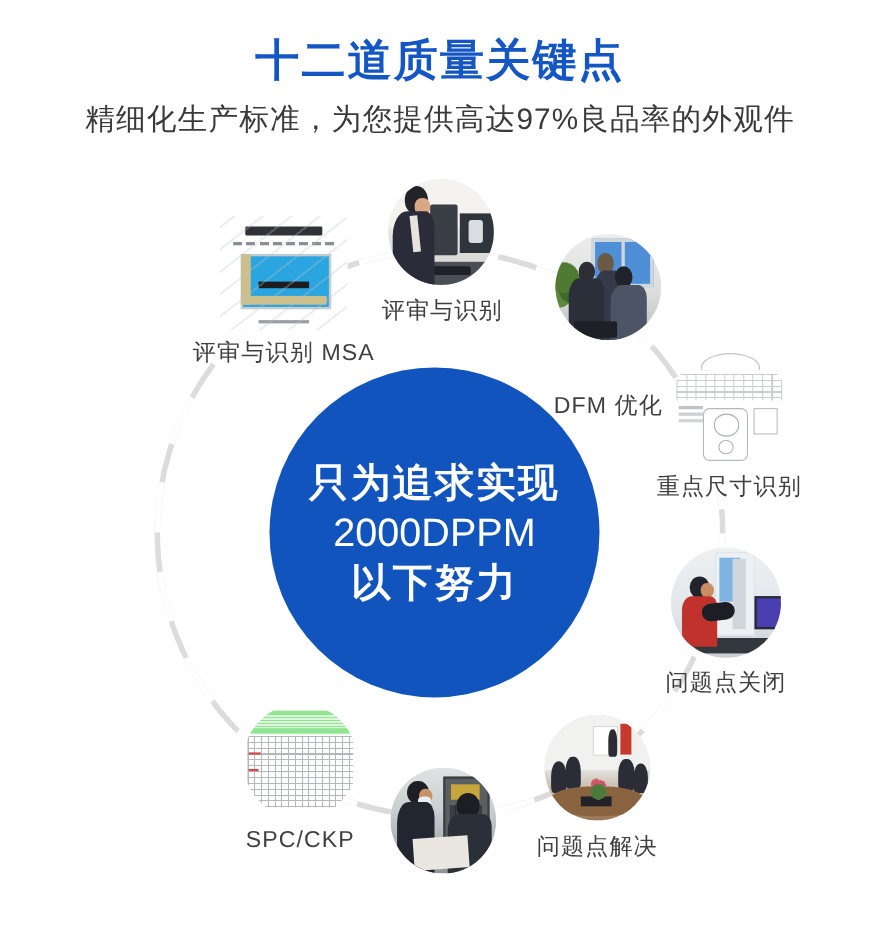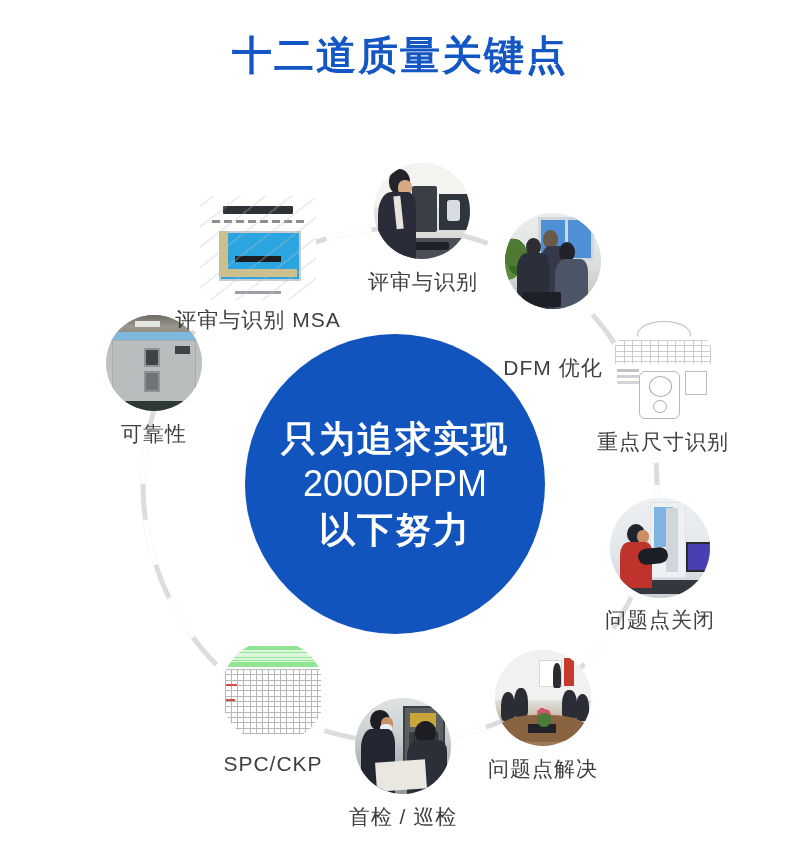--- a/index.html
+++ b/index.html
@@ -207,40 +207,41 @@
   .p-msa .cap{position:absolute;left:30%;bottom:6%;width:40%;height:3%;background:#9aa0a5;}
   .p-msa .wm{position:absolute;left:0;top:0;width:100%;height:100%;
      background:repeating-linear-gradient(-38deg,rgba(190,195,200,.28) 0 2px,transparent 2px 16px);}
 </style>
 </head>
 <body>
 
 <div id="stage">
 
   <div class="title">十二道质量关键点</div>
+  <div class="subtitle">精细化生产标准，为您提供高达97%良品率的外观件</div>
 
   <svg id="ring" viewBox="0 0 800 860" aria-hidden="true">
     <defs>
       <linearGradient id="gfade" x1="0" y1="0" x2="1" y2="0">
         <stop offset="0%" stop-color="#d9d9d9" stop-opacity="0.15"></stop>
         <stop offset="50%" stop-color="#d2d2d2" stop-opacity="1"></stop>
         <stop offset="100%" stop-color="#d9d9d9" stop-opacity="0.15"></stop>
       </linearGradient>
     </defs>
     <circle cx="400" cy="485" r="257" fill="none" stroke="#dcdcdc" stroke-width="5"></circle>
     <circle cx="400" cy="485" r="257" fill="none" stroke="#ffffff" stroke-width="5" stroke-dasharray="46 36" stroke-dashoffset="12"></circle>
   </svg>
 
   <div class="center-circle">
     <div class="cline">只为追求实现</div>
     <div class="cline num">2000DPPM</div>
     <div class="cline">以下努力</div>
   </div>
 
-  <div class="node" style="left:353px;top:163px;margin-left:21px;">
+  <div class="node" style="left:353px;top:163px;">
     <div class="thumb" style="width:96px;height:96px;">
       <div class="ph p-review">
         <div class="wall"></div>
           <div class="mon1"></div>
           <div class="mon2"></div>
         <div class="desk"></div>
           <div class="kbd"></div>
         <div class="head"></div>
           <div class="face"></div>
           <div class="body"></div>
@@ -321,51 +322,35 @@
         <div class="panel"></div>
         <div class="hB"></div>
           <div class="bB"></div>
         <div class="hA"></div>
           <div class="fA"></div>
           <div class="mask"></div>
           <div class="bA"></div>
         <div class="paper"></div>
       </div>
     </div>
-    <div class="node-label" style="left:-16px;top:105px;width:128px;">首检 / 巡检</div>
   </div>
 
   <div class="node" style="left:196px;top:640px;margin-left:25px;">
     <div class="thumb flat" style="width:104px;height:104px;">
       <div class="ph p-spc">
         <div class="green"></div>
           <div class="grid"></div>
           <div class="r1"></div>
           <div class="r2"></div>
       </div>
     </div>
     <div class="node-label" style="left:-10px;top:112px;width:124px;">SPC/CKP</div>
   </div>
 
 
-  <div class="node" style="left:106px;top:315px;">
-    <div class="thumb" style="width:96px;height:96px;">
-      <div class="ph p-rel">
-        <div class="top"></div>
-          <div class="lid"></div>
-          <div class="cab"></div>
-        <div class="v1"></div>
-          <div class="v2"></div>
-          <div class="blk"></div>
-          <div class="tag"></div>
-        <div class="base"></div>
-      </div>
-    </div>
-    <div class="node-label" style="left:0px;top:105px;width:96px;">可靠性</div>
-  </div>
 
   <div class="node" style="left:200px;top:196px;">
     <div class="thumb flat" style="width:116px;height:104px;border-radius:6px;">
       <div class="ph p-msa">
         <div class="ttl"></div>
           <div class="sub"></div>
         <div class="img"></div>
           <div class="ruler"></div>
           <div class="ruler2"></div>
           <div class="bar"></div>

